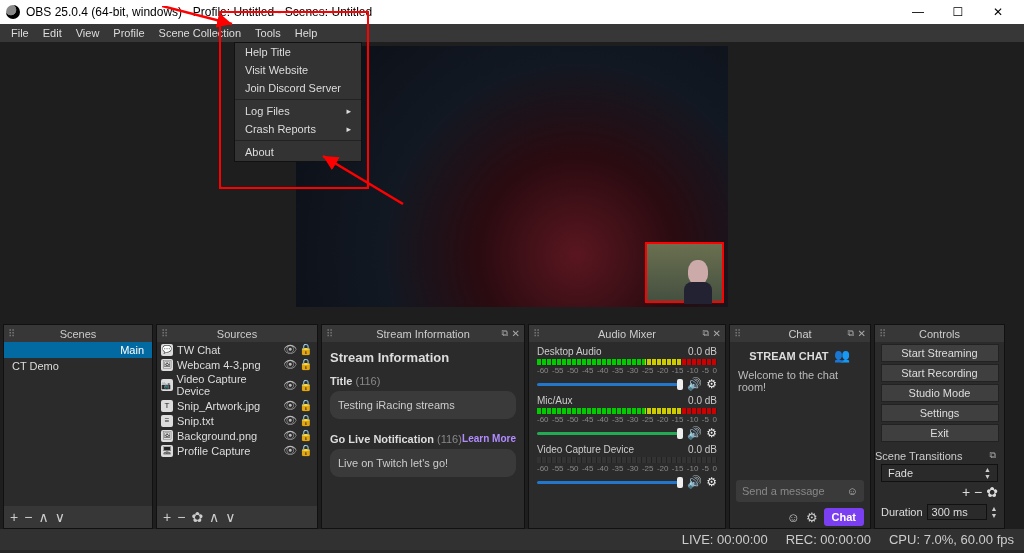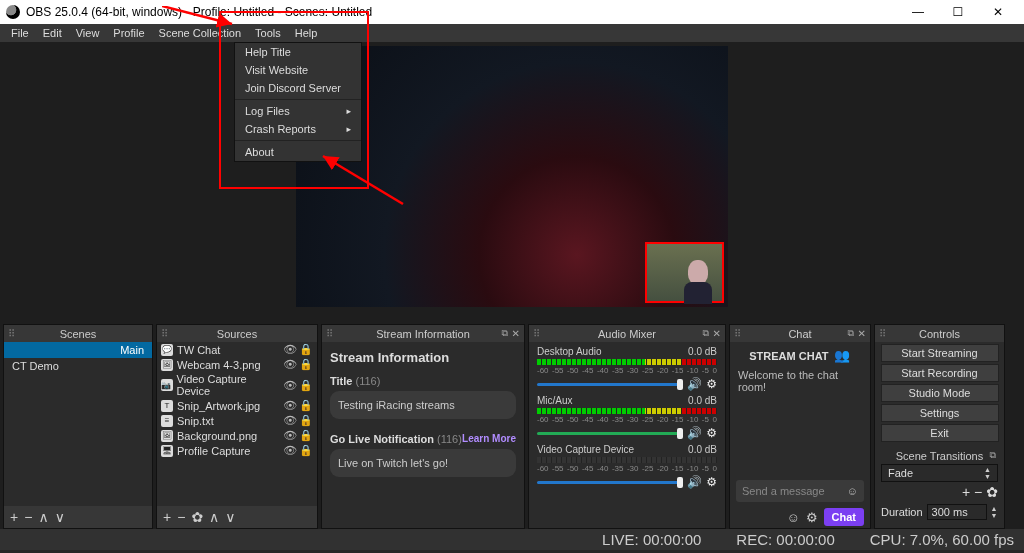--- a/index.html
+++ b/index.html
@@ -88,30 +88,30 @@
 .chat-msg { padding:0 8px; font-size:11px; color:#bbb; }
 .chat-input { position:absolute; bottom:26px; left:6px; right:6px; height:22px; background:#3a3a3a; border-radius:3px; display:flex; align-items:center; padding:0 6px; font-size:11px; color:#888; }
 .chat-input .emoji{margin-left:auto;color:#bbb;}
 .chat-bot { position:absolute; bottom:2px; right:6px; display:flex; gap:6px; align-items:center; }
 .chat-bot .smile,.chat-bot .cog{color:#ccc;font-size:13px;cursor:pointer;}
 .chat-bot .chat-btn{background:#7b3ff2;color:#fff;padding:3px 8px;border-radius:3px;font-size:11px;font-weight:600;cursor:pointer;}
 
 
 .controls { width: 131px; }
 .ctrl-btn { margin: 2px auto; width: 118px; height: 18px; background: #3f3f3f; border:1px solid #222; display:flex; align-items:center; justify-content:center; font-size:11px; color:#ddd; cursor:pointer; }
-.sec-head{ text-align:center; font-size:11px; color:#ccc; margin:8px 0 2px; position:relative;}
+.sec-head{ font-size:11px; color:#ccc; margin:8px 0 2px; position:relative;}
 .sec-head .pop{position:absolute;right:8px;font-size:9px;color:#aaa;}
 .trans-sel{ margin:0 6px; height:18px; background:#2a2a2a; border:1px solid #111; display:flex; align-items:center; padding:0 6px; font-size:11px; justify-content:space-between;}
 .trans-row{ display:flex; justify-content:flex-end; gap:4px; padding:2px 6px; font-size:14px; color:#ddd;}
 .dur-row{ display:flex; align-items:center; gap:4px; padding:2px 6px; font-size:11px;}
 .dur-row input{ width:60px; height:16px; background:#2a2a2a; border:1px solid #111; color:#ddd; font-size:11px; padding:0 4px;}
 .spin{display:flex;flex-direction:column;font-size:7px;color:#ccc;line-height:7px;}
 
 
-.statusbar { height: 21px; background: #313131; display:flex; align-items:center; justify-content:flex-end; gap:35px; padding:0 10px; font-size:15px; color:#ccc; }
+.statusbar { height: 21px; background: #313131; display:flex; align-items:center; justify-content:flex-end; gap:18px; padding:0 10px; font-size:13px; color:#ccc; }
 
 .foot-btn{cursor:pointer;}
 </style>
 </head>
 <body>
 
 <div class="titlebar">
   <div class="obs-logo"></div>
   <span>OBS 25.0.4 (64-bit, windows) - Profile: Untitled - Scenes: Untitled</span>
   <div class="spacer"></div>

